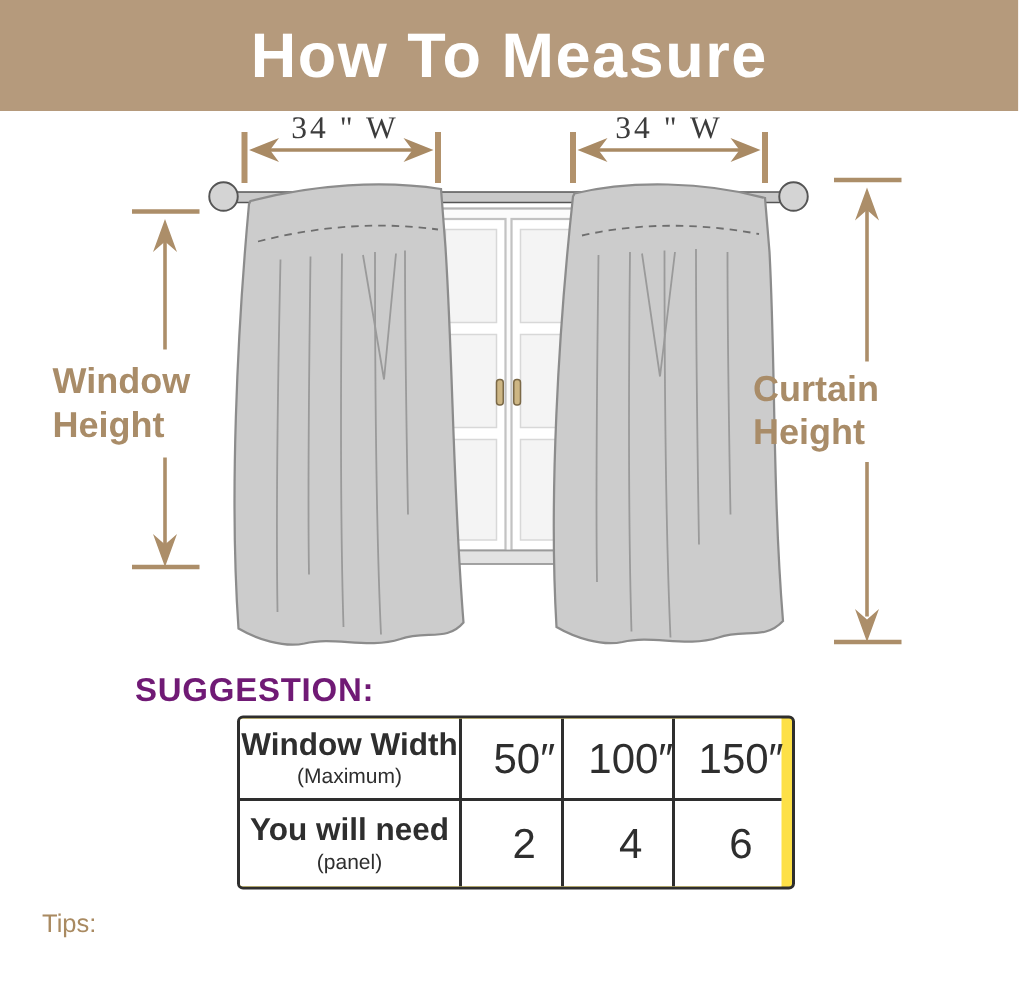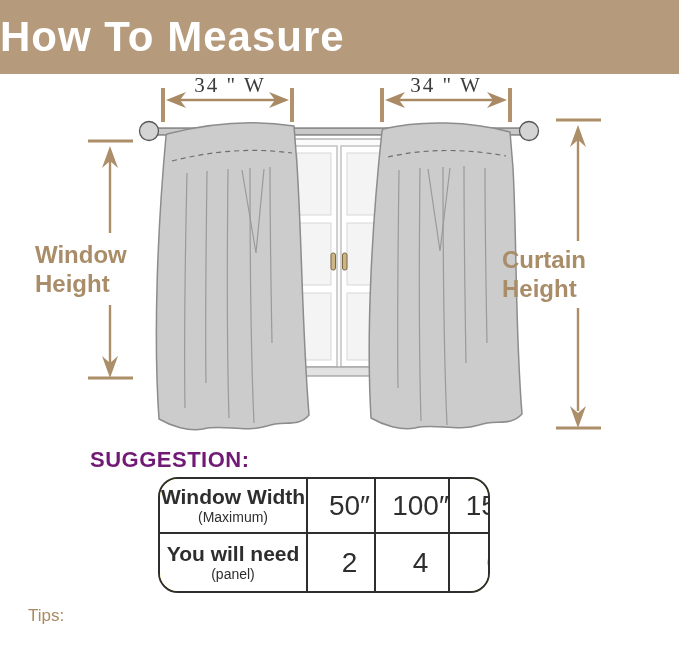--- a/index.html
+++ b/index.html
@@ -4,21 +4,21 @@
 <style>
   * { margin:0; padding:0; box-sizing:border-box; }
   html,body { background:#ffffff; }
   #stage {
     position:relative; width:679px; height:668px; background:#ffffff;
     overflow:hidden; font-family:"Liberation Sans", sans-serif;
   }
   
   .banner {
     position:absolute; left:0; top:0; width:679px; height:74px;
-    background:#b59a7c; display:flex; align-items:center; 
+    background:#b59a7c; display:flex; align-items:center; justify-content:center;
   }
   .banner h1 {
     color:#ffffff; font-size:42px; font-weight:bold; letter-spacing:1px;
     font-family:"Liberation Sans", sans-serif;
   }
   
   #diagram-svg { position:absolute; left:0; top:73px; }
   .measure-label {
     position:absolute; top:73px; width:124px; text-align:center;
     font-family:"Liberation Serif", serif; font-size:21px; color:#3c3c3c;
@@ -29,22 +29,22 @@
     font-size:24px; font-weight:bold; color:#a98c68; line-height:1.22;
   }
   #window-height-label { left:35px; top:240px; }
   #curtain-height-label { left:502px; top:245px; }
   
   .suggestion-heading {
     position:absolute; left:90px; top:447px;
     font-size:22px; font-weight:bold; color:#701a75; letter-spacing:0.5px;
   }
   .size-table {
-    position:absolute; left:158px; top:477px; width:332px;
-    border:2.5px solid #2e2e2e; border-radius:20px; background:#fde047;
+    position:absolute; left:158px; top:477px; width:372px;
+    border:2.5px solid #2e2e2e; border-radius:4px; background:#fde047;
     display:grid; grid-template-columns:148px 68px 74px 71px;
     grid-template-rows:55px 57px; overflow:hidden;
   }
   .tcell {
     display:flex; flex-direction:column; align-items:center; justify-content:center;
     border-right:2px solid #2e2e2e; border-bottom:2px solid #2e2e2e;
     color:#2e2e2e; background:#ffffff;
   }
   .tcell.last-col { border-right:none; }
   .tcell.last-row { border-bottom:none; }

